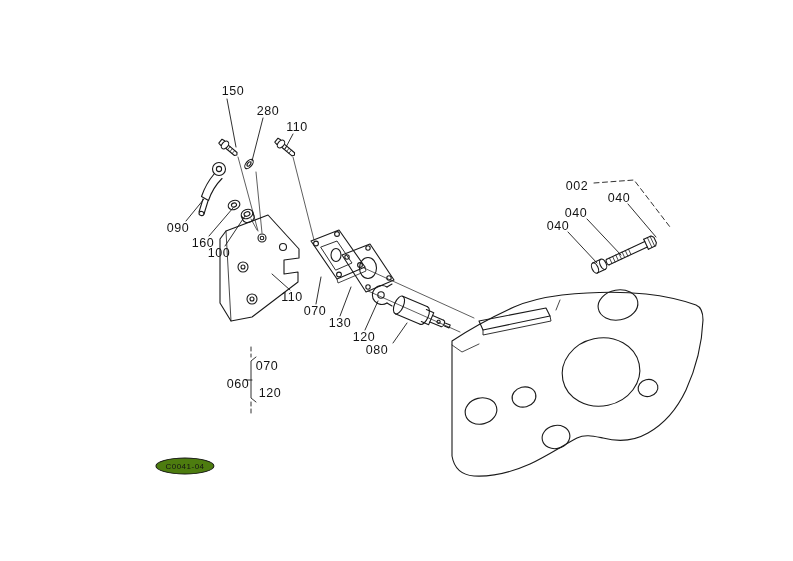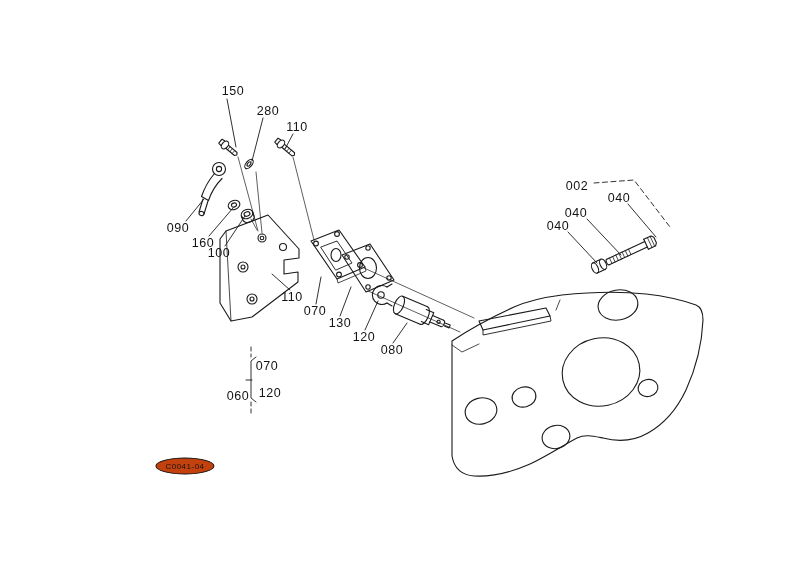--- a/index.html
+++ b/index.html
@@ -24,21 +24,21 @@
   .code-badge{
     position:absolute;
     left:185px;top:466px;
     transform:translate(-50%,-50%);
     border:1.3px solid #141414;
     border-radius:50%;
     padding:3px 9px;
     font-size:8px;
     letter-spacing:.5px;
     color:#141414;
-    background:#c2410c;
+    background:#4d7c0f;
     text-align:right;
   }
 </style>
 </head>
 <body>
 
 <div class="stage">
 
   <svg width="793" height="561" viewBox="0 0 793 561" xmlns="http://www.w3.org/2000/svg">
     <g fill="none" stroke="#1a1a1a" stroke-width="1.1" stroke-linecap="round" stroke-linejoin="round">
@@ -202,24 +202,24 @@
   <div class="part-label" style="left:233px;top:91px">150</div>
   <div class="part-label" style="left:268px;top:111px">280</div>
   <div class="part-label" style="left:297px;top:127px">110</div>
   <div class="part-label" style="left:178px;top:228px">090</div>
   <div class="part-label" style="left:203px;top:243px">160</div>
   <div class="part-label" style="left:219px;top:253px">100</div>
   <div class="part-label" style="left:292px;top:297px">110</div>
   <div class="part-label" style="left:315px;top:311px">070</div>
   <div class="part-label" style="left:340px;top:323px">130</div>
   <div class="part-label" style="left:364px;top:337px">120</div>
-  <div class="part-label" style="left:392px;top:350px">080</div>
+  <div class="part-label" style="left:377px;top:350px">080</div>
   <div class="part-label" style="left:577px;top:186px">002</div>
   <div class="part-label" style="left:619px;top:198px">040</div>
   <div class="part-label" style="left:576px;top:213px">040</div>
   <div class="part-label" style="left:558px;top:226px">040</div>
   <div class="part-label" style="left:267px;top:366px">070</div>
-  <div class="part-label" style="left:238px;top:396px">060</div>
+  <div class="part-label" style="left:238px;top:384px">060</div>
   <div class="part-label" style="left:270px;top:393px">120</div>
 
   <div class="code-badge">C0041-04</div>
 
 </div>
 
 </body></html>

